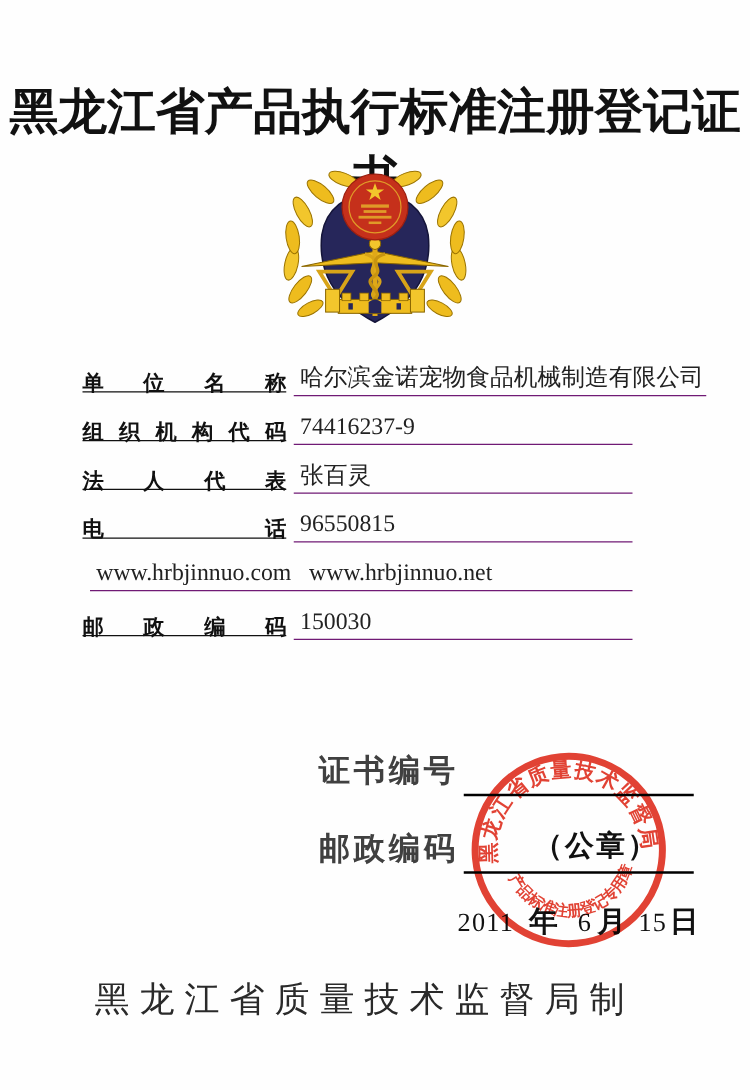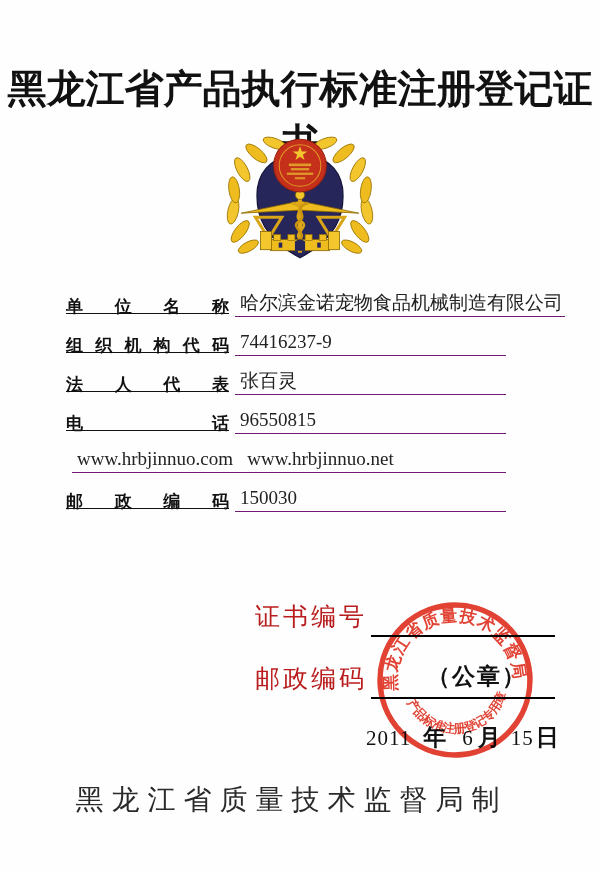--- a/index.html
+++ b/index.html
@@ -31,21 +31,21 @@
   .fvalue{
     flex:1;margin-left:6px;border-bottom:1px solid #701a75;
     font-size:19px;line-height:1.35;padding:0 2px 0 5px;white-space:pre;
     color:#222;
   }
 
   
   .issue{position:absolute;top:600px;left:255px;width:300px;}
   .cert-row{display:flex;align-items:flex-end;}
   .clabel{
-    font-weight:normal;font-size:25px;letter-spacing:3px;color:#b91c1c;
+    font-weight:bold;font-size:25px;letter-spacing:3px;color:#404040;
     padding-bottom:4px;white-space:nowrap;
   }
   .cline{
     width:190px;margin-left:4px;border-bottom:2px solid #000000;
     font-weight:bold;font-size:23px;letter-spacing:2px;color:#111;
     padding:0 0 5px 56px;min-height:24px;white-space:nowrap;
   }
   .row2{margin-top:24px;}
 
   

